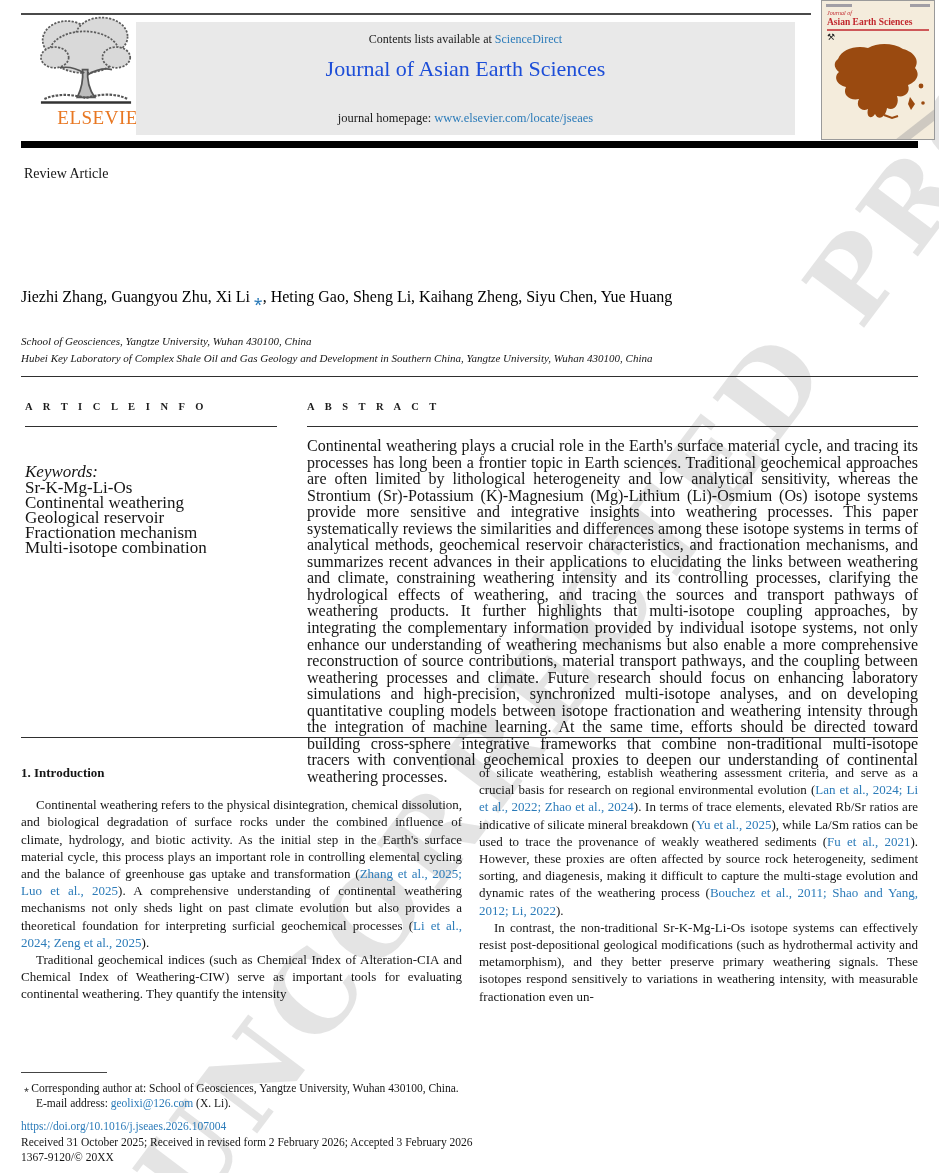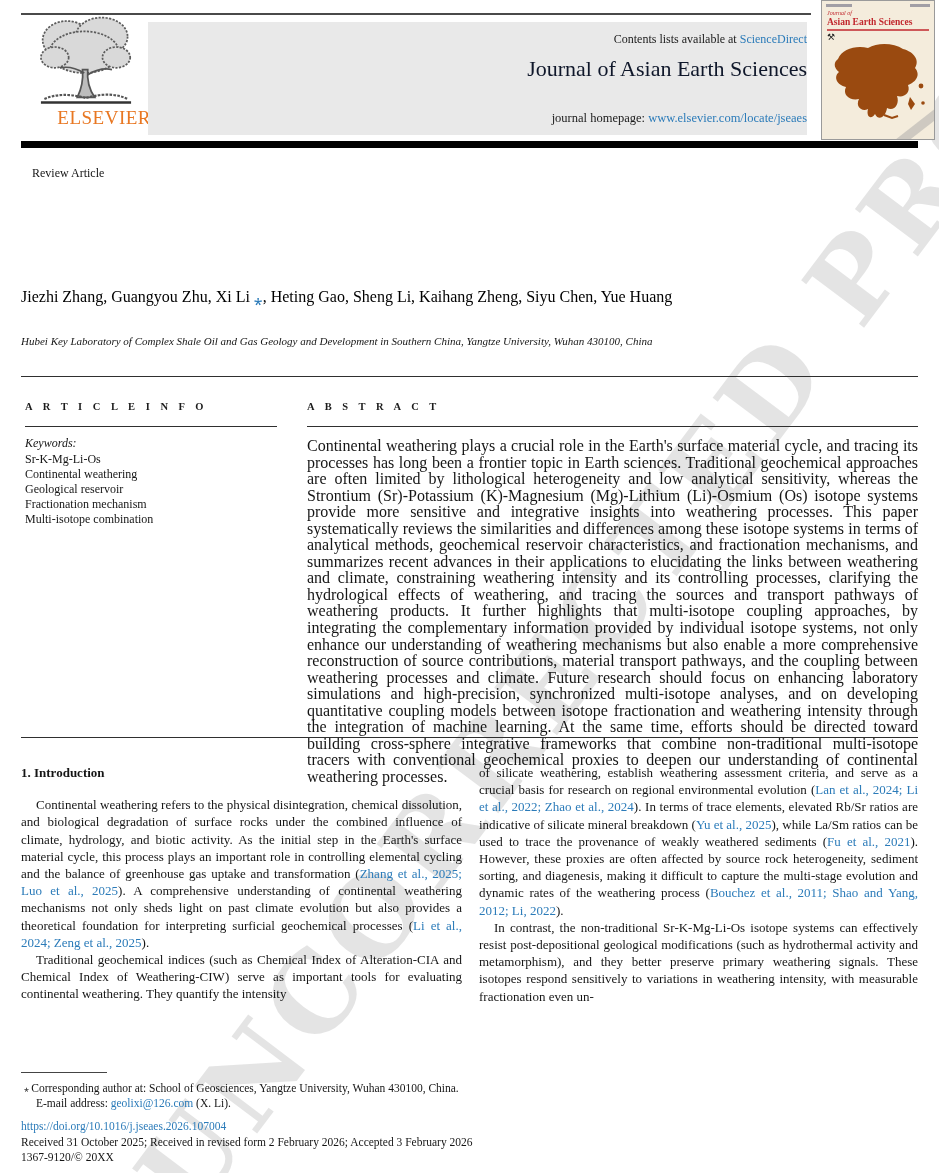--- a/index.html
+++ b/index.html
@@ -21,25 +21,25 @@
   .rule{position:absolute;background:#2f2f2f}
   
   .top-rule{left:21px;top:13px;width:790px;height:2px;background:#4a4a4a}
   .logo-box{left:21px;top:12px;width:130px;height:120px;text-align:right}
   .logo-box svg{display:block;margin:0 auto}
   .elsevier-word{
     font-size:19px;color:#e87722;letter-spacing:0.5px;line-height:20px;
     font-family:"Liberation Serif", serif;
   }
   .banner{
-    left:148px;top:22px;width:659px;height:113px;background:#e9e9e9;
-    text-align:right;
+    left:136px;top:22px;width:659px;height:113px;background:#e9e9e9;
+    text-align:center;
   }
   .banner .contents-line{margin-top:10px;font-size:12px;color:#1a1a1a}
-  .banner .journal-title{margin-top:9px;font-size:22px;color:#0f172a}
+  .banner .journal-title{margin-top:9px;font-size:22px;color:#1d4ed8}
   .banner .homepage-line{margin-top:29px;font-size:12.5px;color:#1a1a1a}
   .lnk{color:#2b7bb9;cursor:pointer;text-decoration:none}
   .it{}
   .star{color:#2b7bb9}
   
   .cover{
     left:821px;top:0;width:114px;height:140px;background:#f4ecdc;
     border:1px solid #9a9a9a;box-sizing:border-box;overflow:hidden;
   }
   .cover-toprow{display:flex;justify-content:space-between;padding:3px 4px 0 4px}
@@ -48,34 +48,34 @@
   .cover-title{color:#c1272d;font-size:9.5px;font-weight:bold;padding:0 0 0 5px;line-height:10px}
   .cover-redline{margin:2px 5px 0 5px;height:2px;background:#c1272d;opacity:.75}
   .cover-pick{font-size:9px;color:#222;padding:1px 0 0 5px;line-height:10px}
   .cover-map{position:absolute;left:2px;top:38px;width:110px;height:84px}
   .cover-stripe{
     position:absolute;right:-18px;bottom:6px;width:70px;height:9px;
     background:rgba(160,160,160,.45);transform:rotate(-38deg);
   }
   .black-bar{left:21px;top:141px;width:897px;height:7px;background:#000}
   
-  .review-article{left:32px;top:166px;font-size:12px}
+  .review-article{left:24px;top:166px;font-size:14px}
   .paper-title{left:21px;top:193px;width:790px;font-size:21.5px;line-height:28px;color:#000}
   .authors{left:21px;top:285px;width:780px;font-size:16px;line-height:23px;color:#000}
   .affils{left:21px;top:333px;width:860px;font-style:italic;font-size:11px;line-height:16.5px}
   .rule-fm{left:21px;top:376px;width:897px;height:1px}
   .sec-head{
     font-size:10.5px;font-weight:bold;letter-spacing:4px;color:#1c1c1c;
     font-family:"Liberation Serif", serif;
   }
   .ai-head{left:25px;top:401px}
   .ab-head{left:307px;top:401px}
   .ai-rule{left:25px;top:426px;width:252px;height:1px}
   .ab-rule{left:307px;top:426px;width:611px;height:1px}
-  .keywords{left:25px;top:436px;width:250px;font-size:12px;line-height:15px}
+  .keywords{left:25px;top:464px;width:250px;font-size:17px;line-height:15px}
   .kw-label{font-style:italic;margin-bottom:1px}
   .abstract{
     left:307px;top:438px;width:611px;font-size:16px;line-height:16.55px;
     text-align:justify;
   }
   .rule-ab{left:21px;top:737px;width:897px;height:1px}
   
   .col{font-size:13px;line-height:17.2px}
   .col-left{left:21px;top:764px;width:441px}
   .col-right{left:479px;top:764px;width:439px}
@@ -149,20 +149,21 @@
       </svg>
     </div>
     <div class="cover-stripe"></div>
   </div>
 
   <div class="abs black-bar"></div>
 
   <div class="abs review-article">Review Article</div>
   <div class="abs authors"><span>Jiezhi Zhang, Guangyou Zhu, Xi Li </span><span class="star">⁎</span><span>, Heting Gao, Sheng Li, Kaihang Zheng, Siyu Chen, Yue Huang</span></div>
   <div class="abs affils">
+    <div>School of Geosciences, Yangtze University, Wuhan 430100, China</div>
     <div>Hubei Key Laboratory of Complex Shale Oil and Gas Geology and Development in Southern China, Yangtze University, Wuhan 430100, China</div>
   </div>
 
   <div class="rule rule-fm"></div>
 
   <div class="abs sec-head ai-head">A R T I C L E  I N F O</div>
   <div class="abs sec-head ab-head">A B S T R A C T</div>
   <div class="rule ai-rule"></div>
   <div class="rule ab-rule"></div>
 

